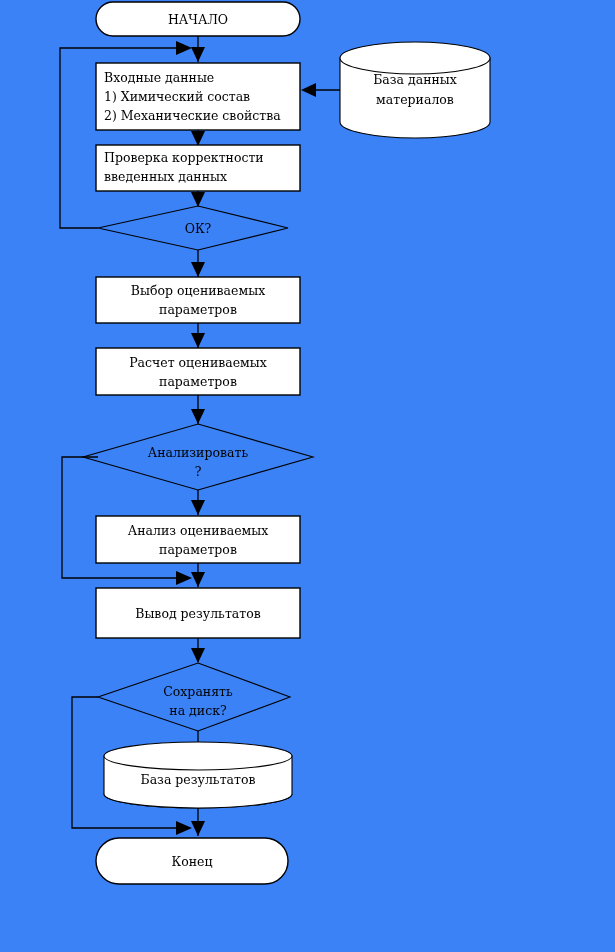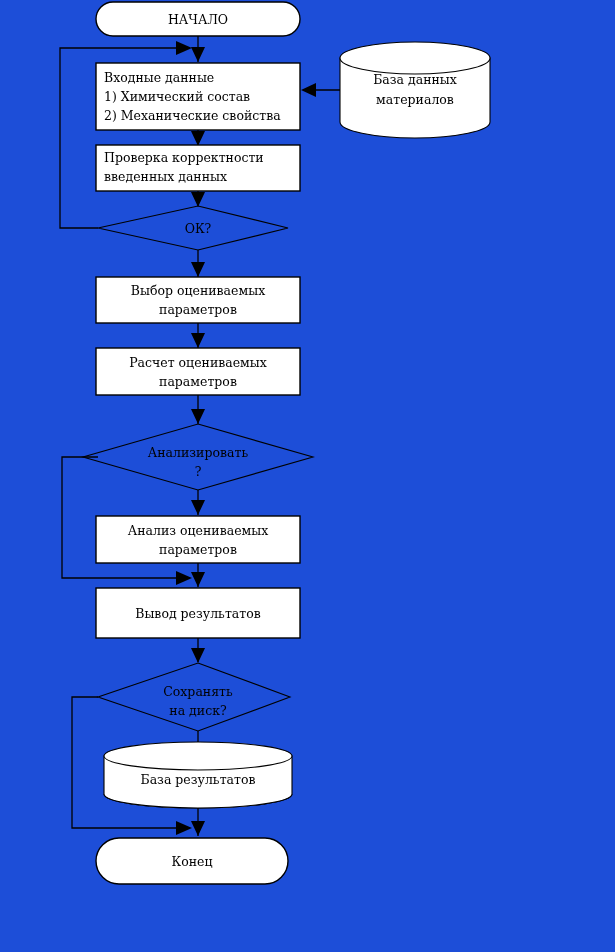--- a/index.html
+++ b/index.html
@@ -10,21 +10,21 @@
   body {
     width: 615px;
     height: 952px;
     font-family: "DejaVu Serif", "Liberation Serif", serif;
     overflow: hidden;
   }
   #flowchart-root {
     position: relative;
     width: 615px;
     height: 952px;
-    background: #1d4ed8;
+    background: #3b82f6;
   }
   svg#chart {
     display: block;
     width: 615px;
     height: 952px;
   }
   .shape {
     fill: #ffffff;
     stroke: #000000;
     stroke-width: 1.4;

